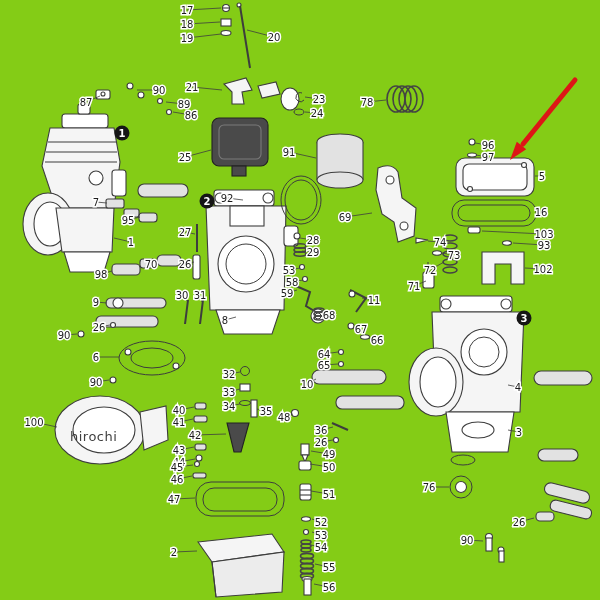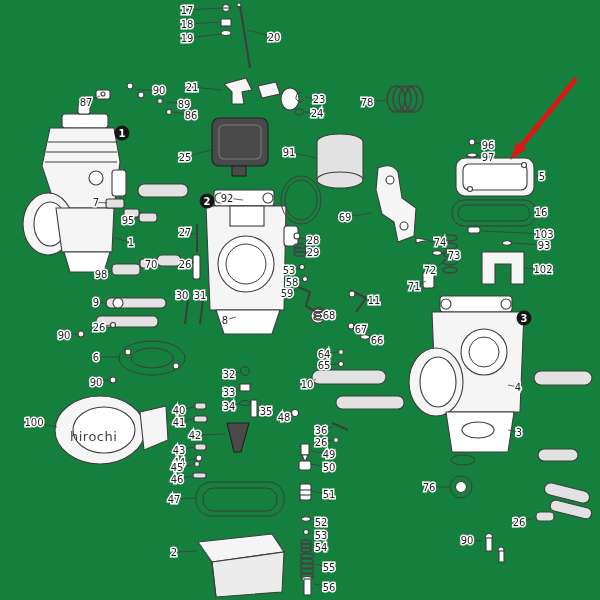--- a/index.html
+++ b/index.html
@@ -19,21 +19,21 @@
   #assembly-badges circle { fill:#161616; stroke:none; }
   #assembly-badges text { font-size:10px; font-weight:bold; fill:#ffffff; text-anchor:middle;
     stroke:none; }
   .arrow-shaft { stroke:var(--arrow); stroke-width:5; stroke-linecap:round; }
   .arrow-head  { fill:var(--arrow); stroke:none; }
   #watermark-text { font-size:13px; fill:#3f3f3f; letter-spacing:0.5px; }
 </style>
 </head>
 <body>
 
-<div id="stage" style="background: #15803d;">
+<div id="stage" style="background: #84cc16;">
 <svg id="diagram-svg" width="600" height="600" viewBox="0 0 600 600">
 
   <g id="static-parts" class="part">
 
     <g>
       <rect x="62" y="114" width="46" height="14" rx="3"></rect>
       <rect x="78" y="104" width="12" height="10" rx="2"></rect>
       <polygon class="pf" points="50,128 114,128 120,162 114,208 56,208 42,166"></polygon>
       <line x1="48" y1="142" x2="116" y2="142"></line>
       <line x1="46" y1="152" x2="117" y2="152"></line>

